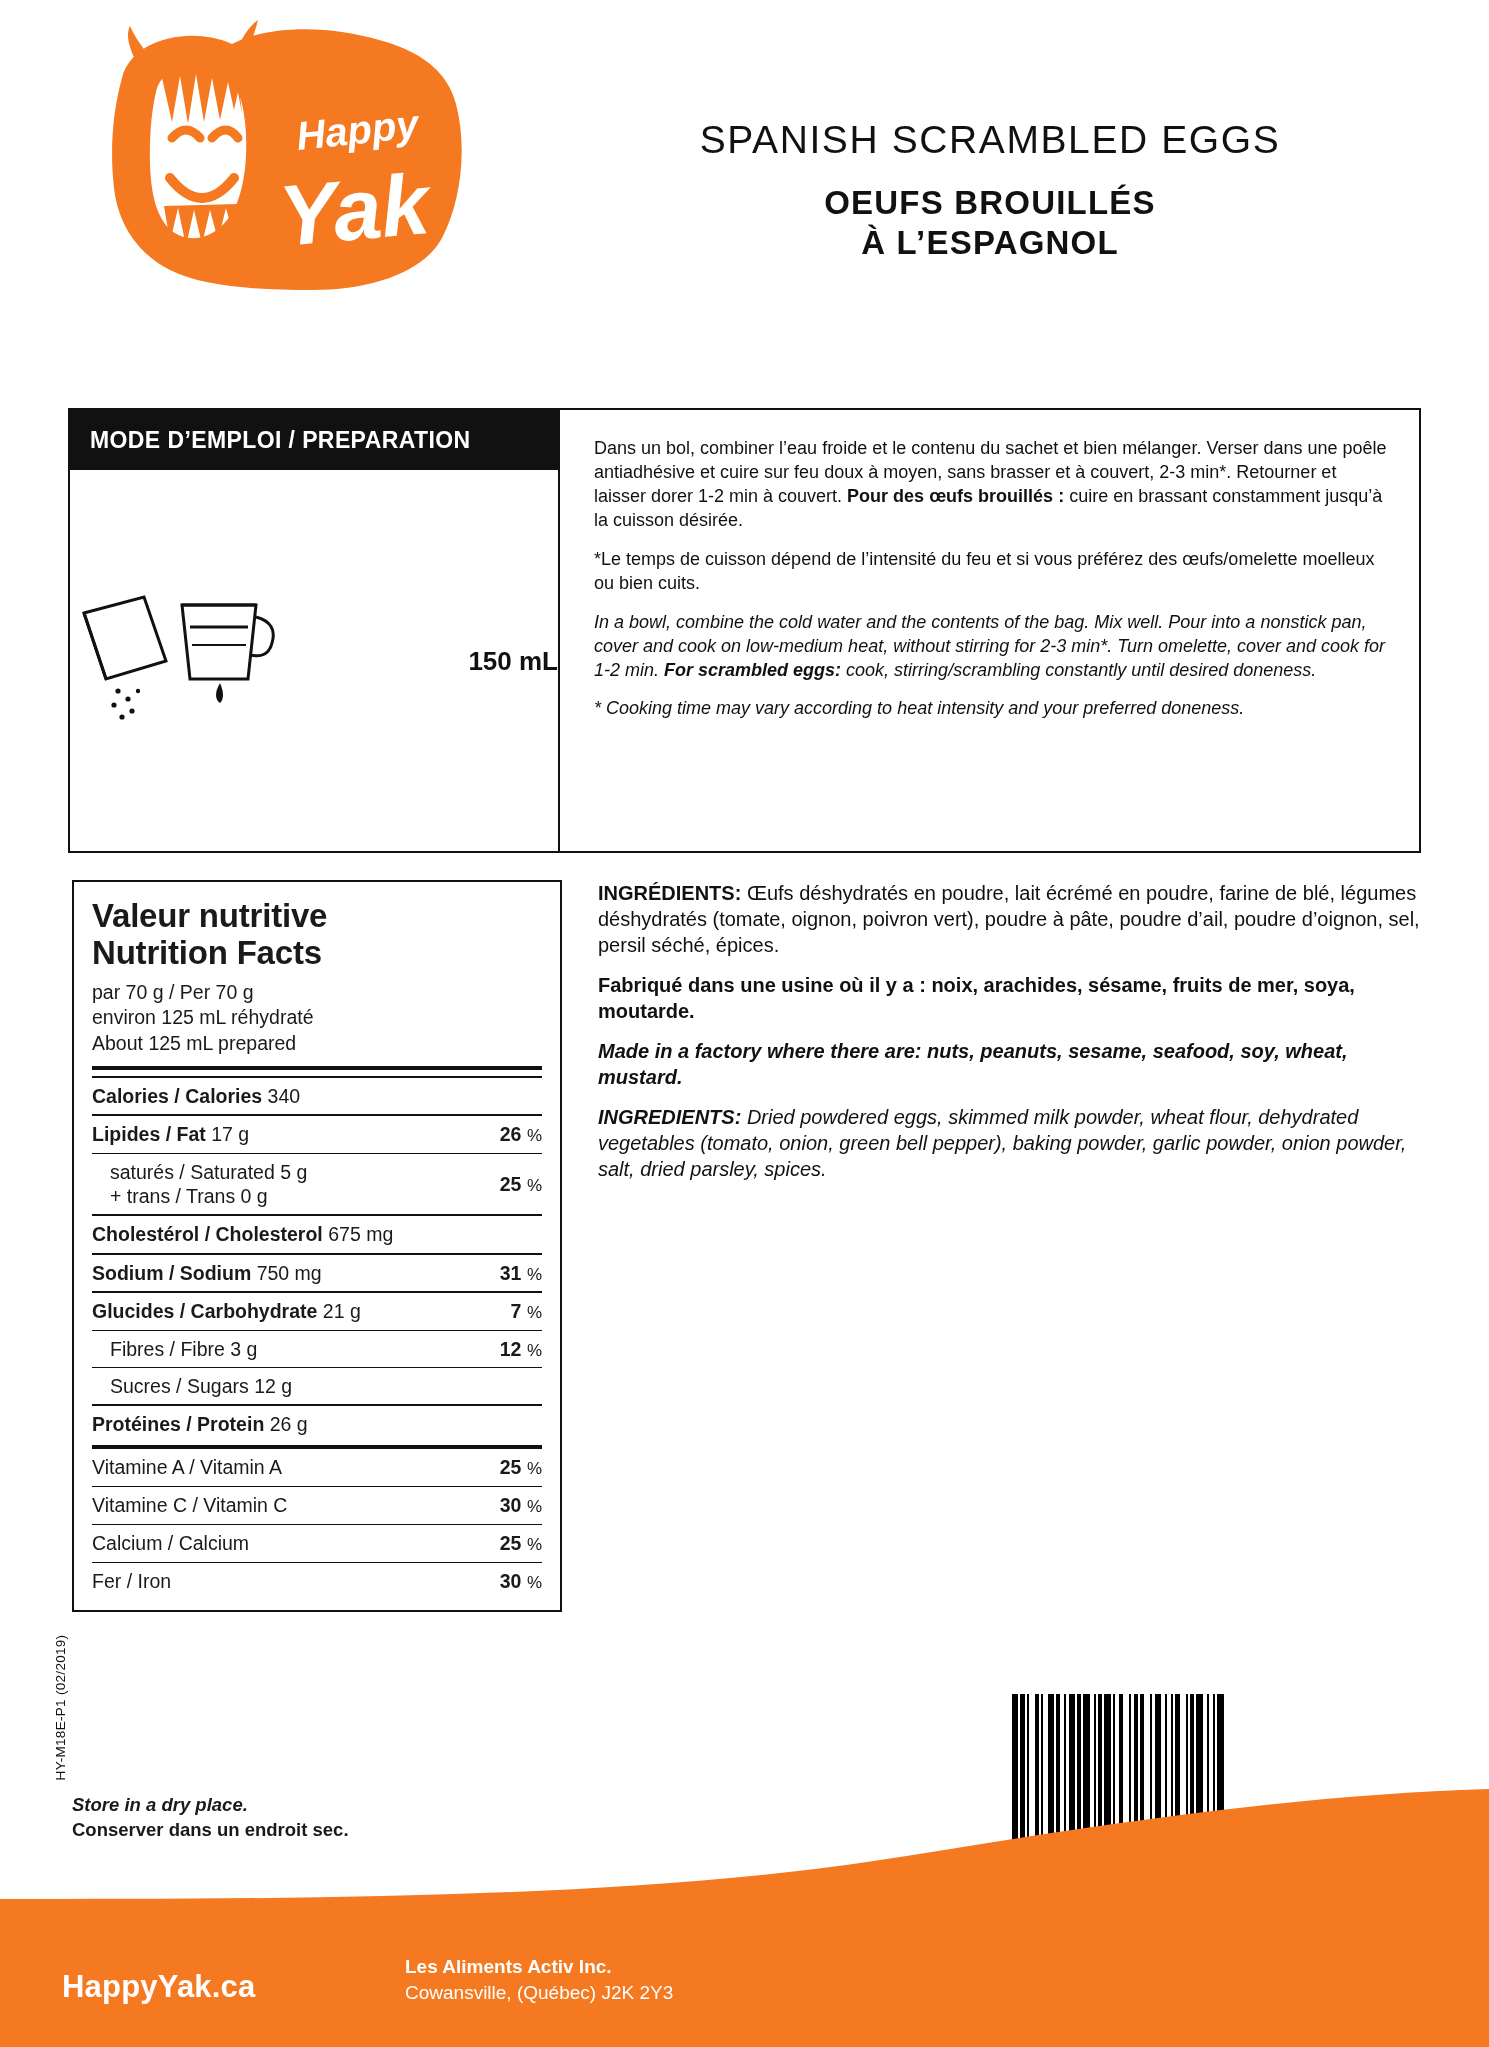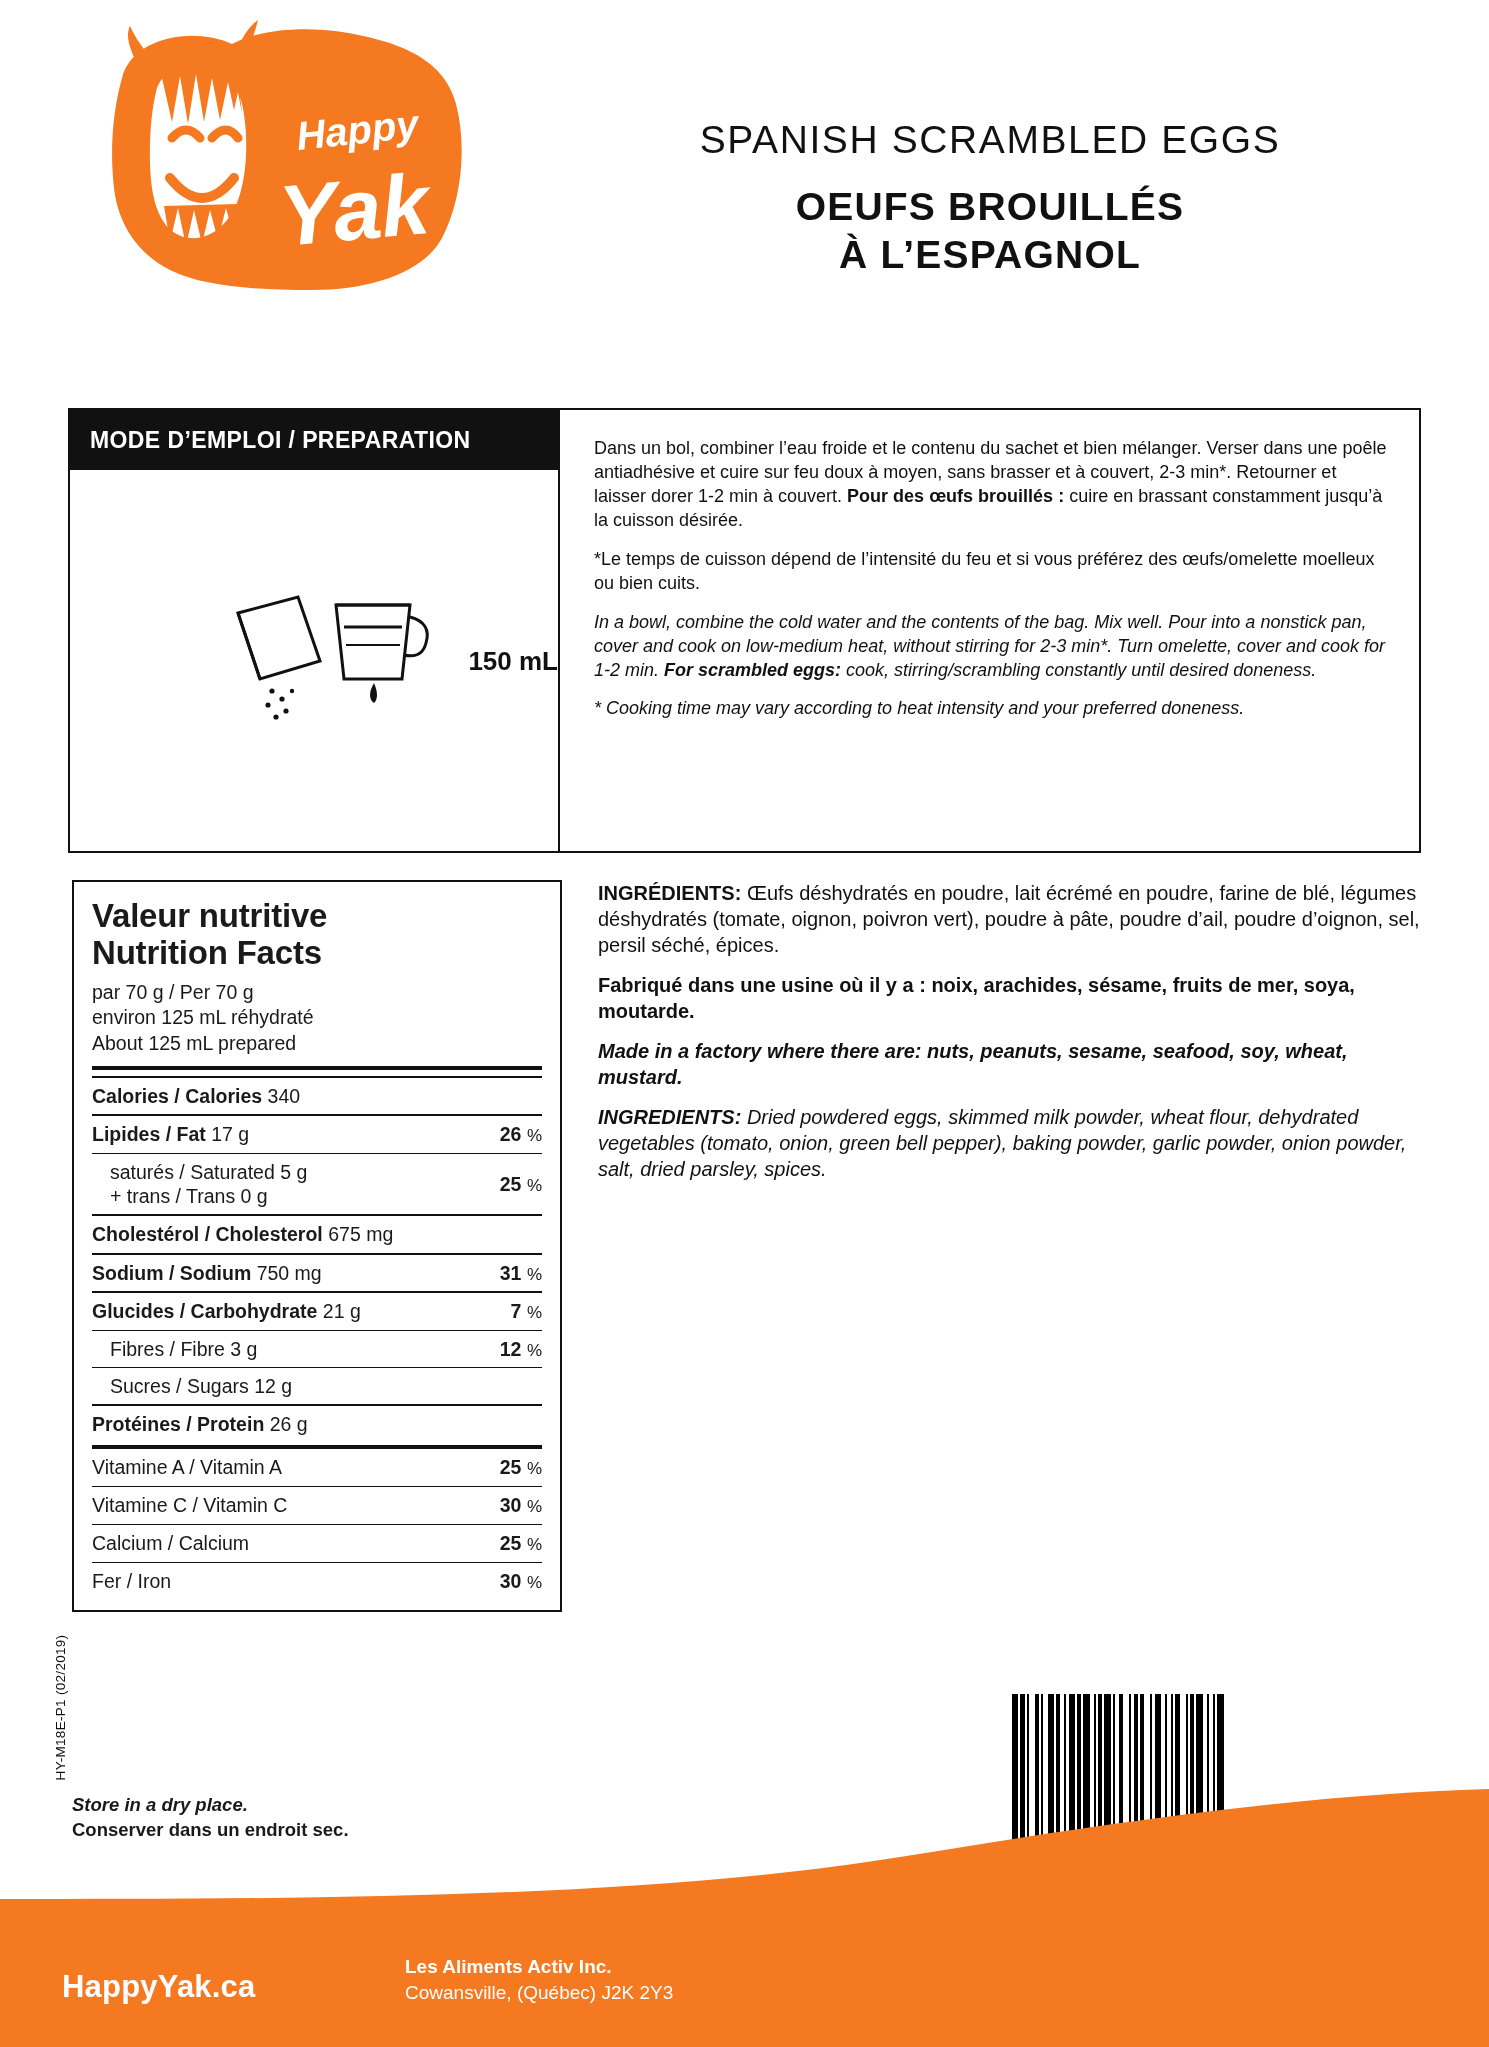--- a/index.html
+++ b/index.html
@@ -24,41 +24,41 @@
 
   .title-block {
     position: absolute; left: 560px; top: 120px; width: 860px;
     text-align: center;
   }
   .title-en {
     font-size: 39px; font-weight: normal; letter-spacing: 1.6px;
     color: #111; margin: 0 0 22px 0; line-height: 1.05;
   }
   .title-fr {
-    font-size: 39px; font-weight: bold; letter-spacing: 1.2px;
+    font-size: 33px; font-weight: bold; letter-spacing: 1.2px;
     color: #111; margin: 0; line-height: 1.22;
   }
 
   
   .prep-box {
     position: absolute; left: 68px; top: 408px; width: 1353px; height: 445px;
     border: 2px solid #111;
     display: flex;
   }
   .prep-left {
     width: 490px; border-right: 2px solid #111; position: relative;
   }
   .prep-header {
     background: #111; color: #fff; height: 60px;
     display: flex; align-items: center; padding-left: 20px;
     font-size: 23px; font-weight: bold; letter-spacing: .4px;
   }
   .prep-icons {
     position: absolute; left: 0; top: 60px; width: 488px; height: 383px;
-    display: flex; align-items: center; justify-content: flex-end;
+    display: flex; align-items: center; justify-content: space-between;
   }
   .prep-icons .vol {
     font-size: 26px; font-weight: bold; margin-left: 14px; color: #111;
   }
 
   .prep-right {
     flex: 1; padding: 27px 28px 10px 34px;
     font-size: 18px; line-height: 1.33; color: #111;
   }
   .prep-right p { margin: 0 0 15px 0; }

